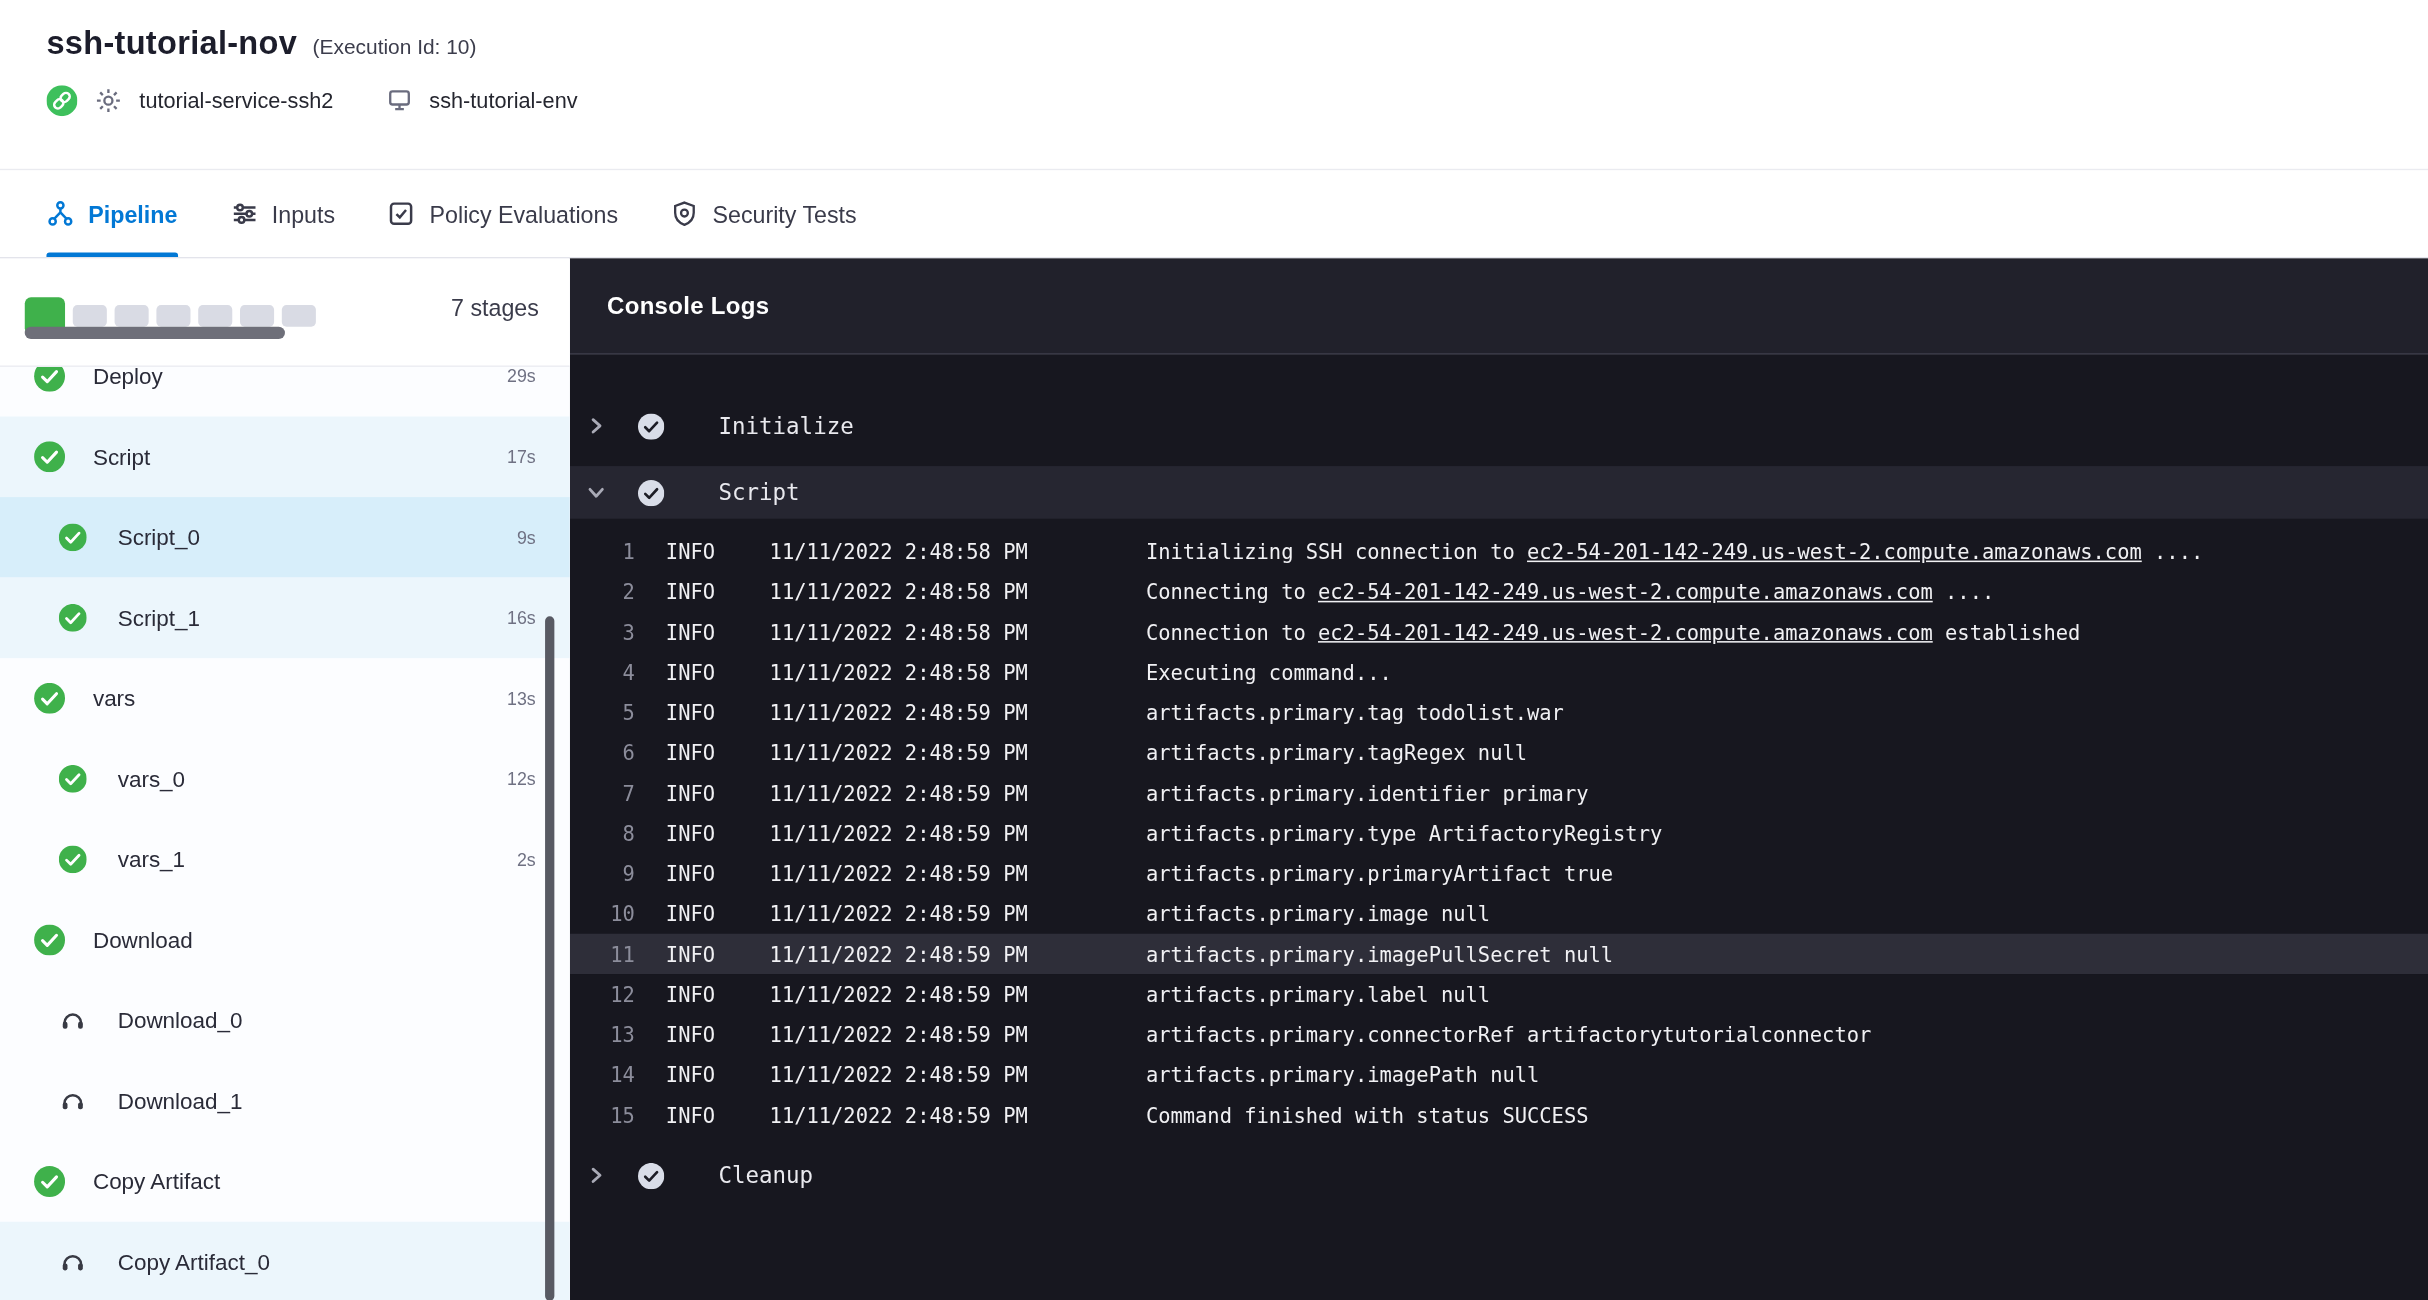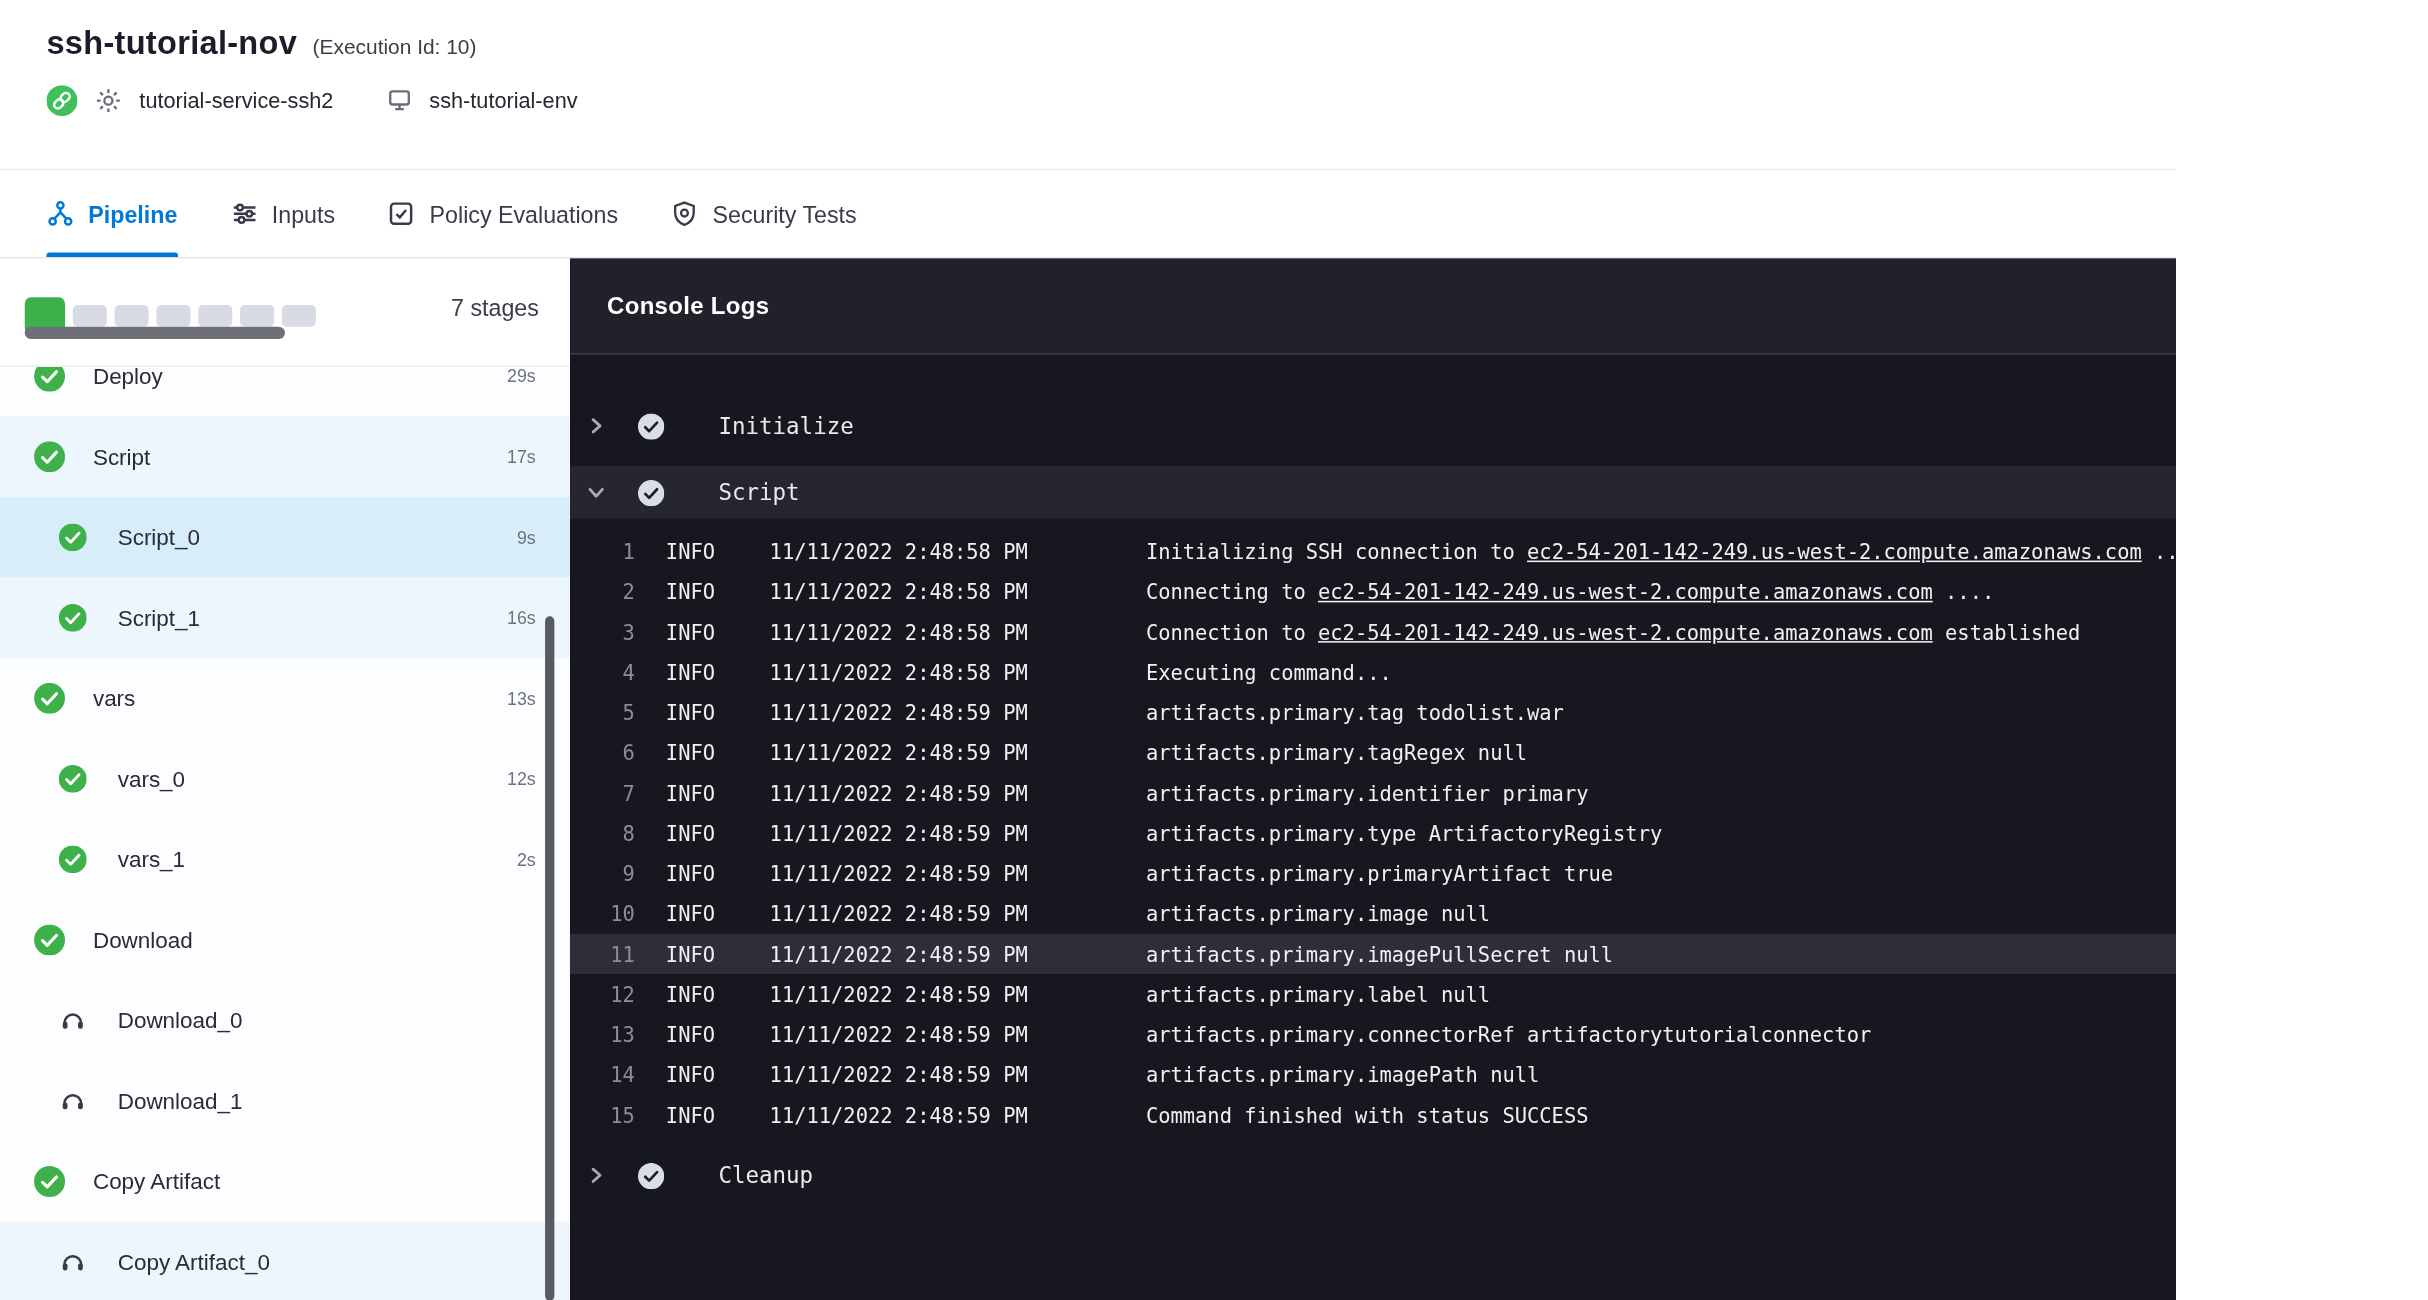--- a/index.html
+++ b/index.html
@@ -1,17 +1,17 @@
 <!DOCTYPE html>
 <html><head>
 <meta charset="utf-8">
 <style>
   * { box-sizing: border-box; }
   body { margin:0; background:#fff; font-family:"Liberation Sans", sans-serif; }
-  .viewport { width:2176px; height:1300px; overflow:hidden; position:relative; background:#fff; }
+  .viewport { width:2428px; height:1300px; overflow:hidden; position:relative; background:#fff; }
   .scale { width:1568px; height:840px; transform:scale(1.5485); transform-origin:0 0; }
 
   
   .app-header { height:110px; padding:0 30px; border-bottom:1px solid #eaebf0; background:#fff; }
   .title-row { display:flex; align-items:baseline; gap:10px; padding-top:16px; }
   .page-title { font-size:21px; font-weight:700; color:#1c1d2b; letter-spacing:.2px; }
   .exec-id { font-size:13.5px; color:#3c3d4c; }
   .meta-row { display:flex; align-items:center; margin-top:15px; }
   .meta-row .micon { width:20px; height:20px; display:inline-flex; }
   .meta-row .micon svg { width:100%; height:100%; }

